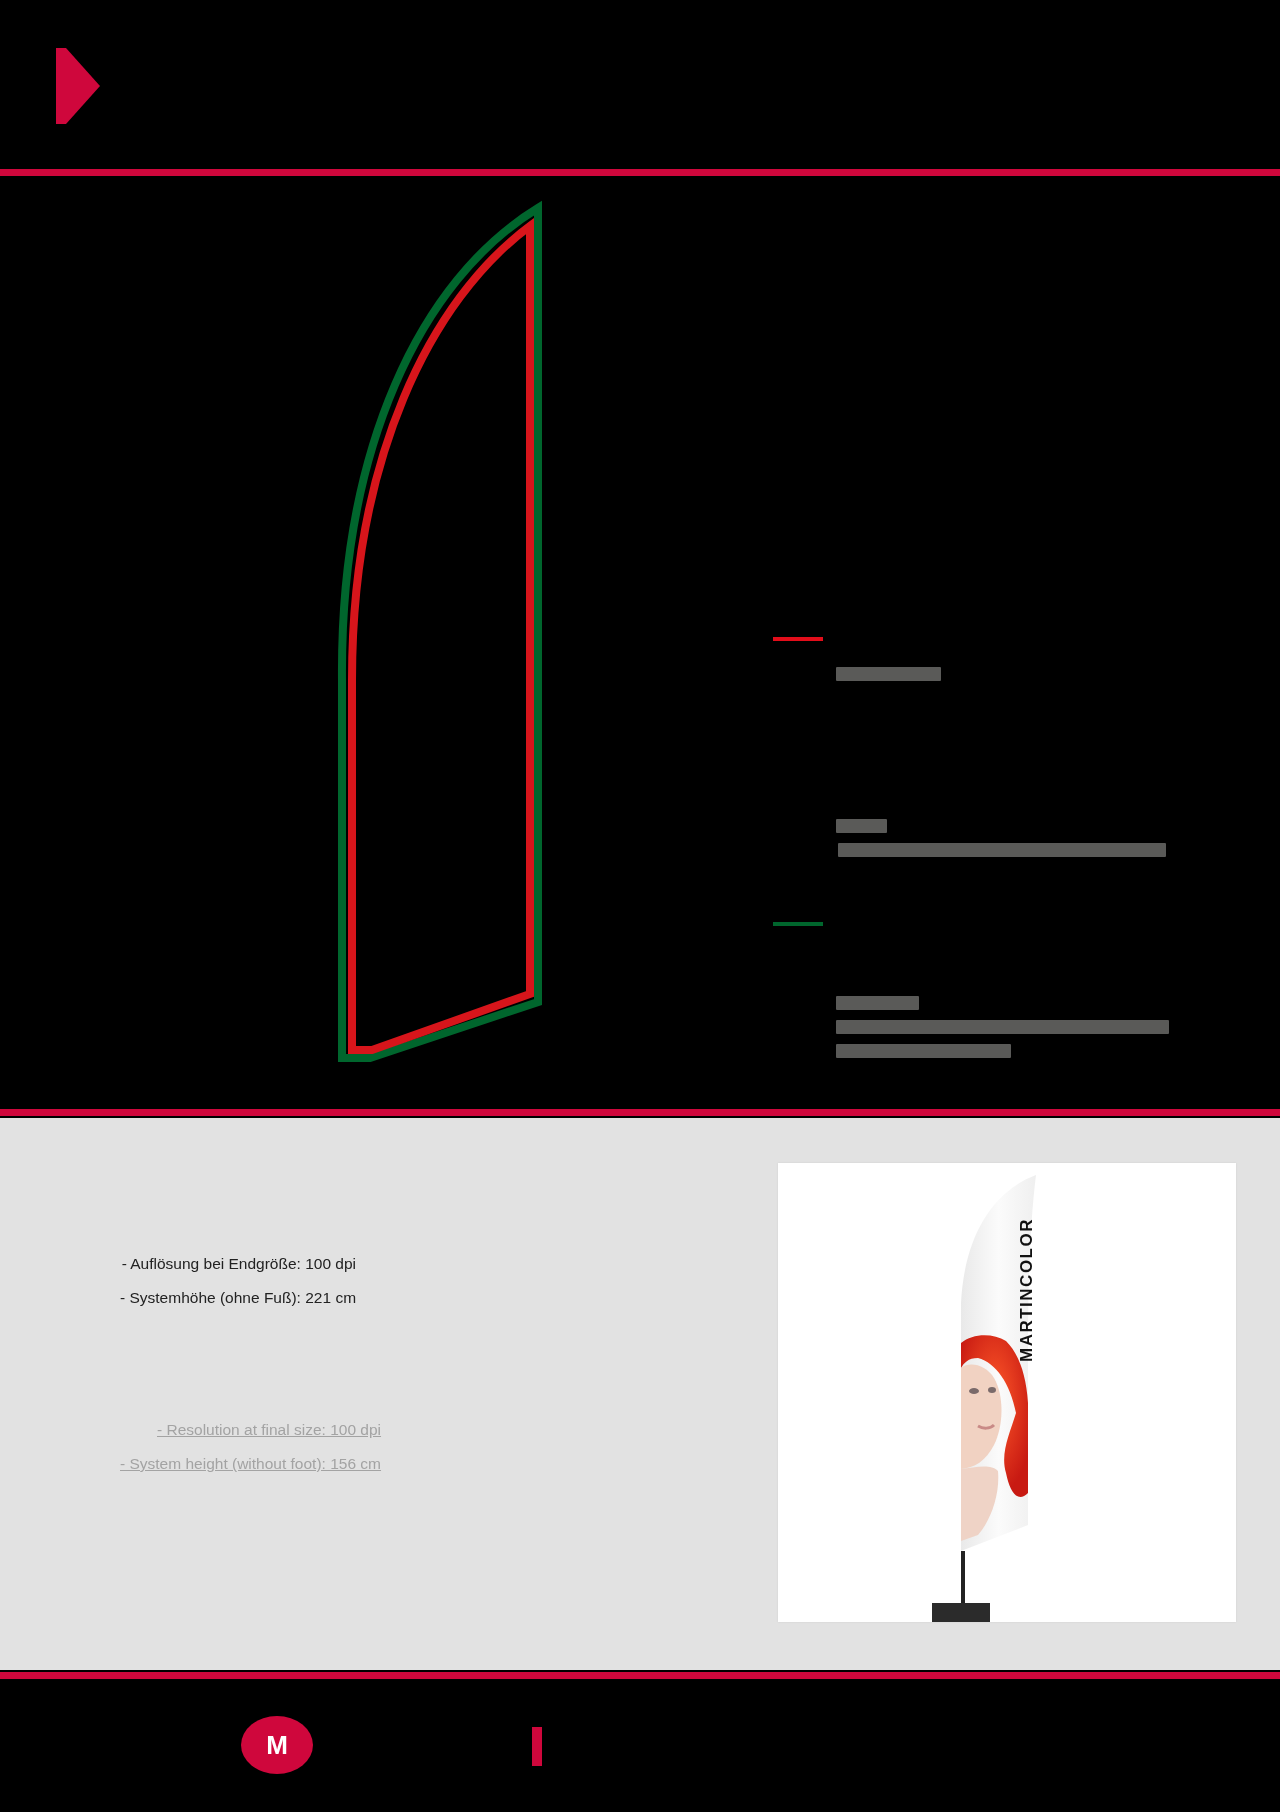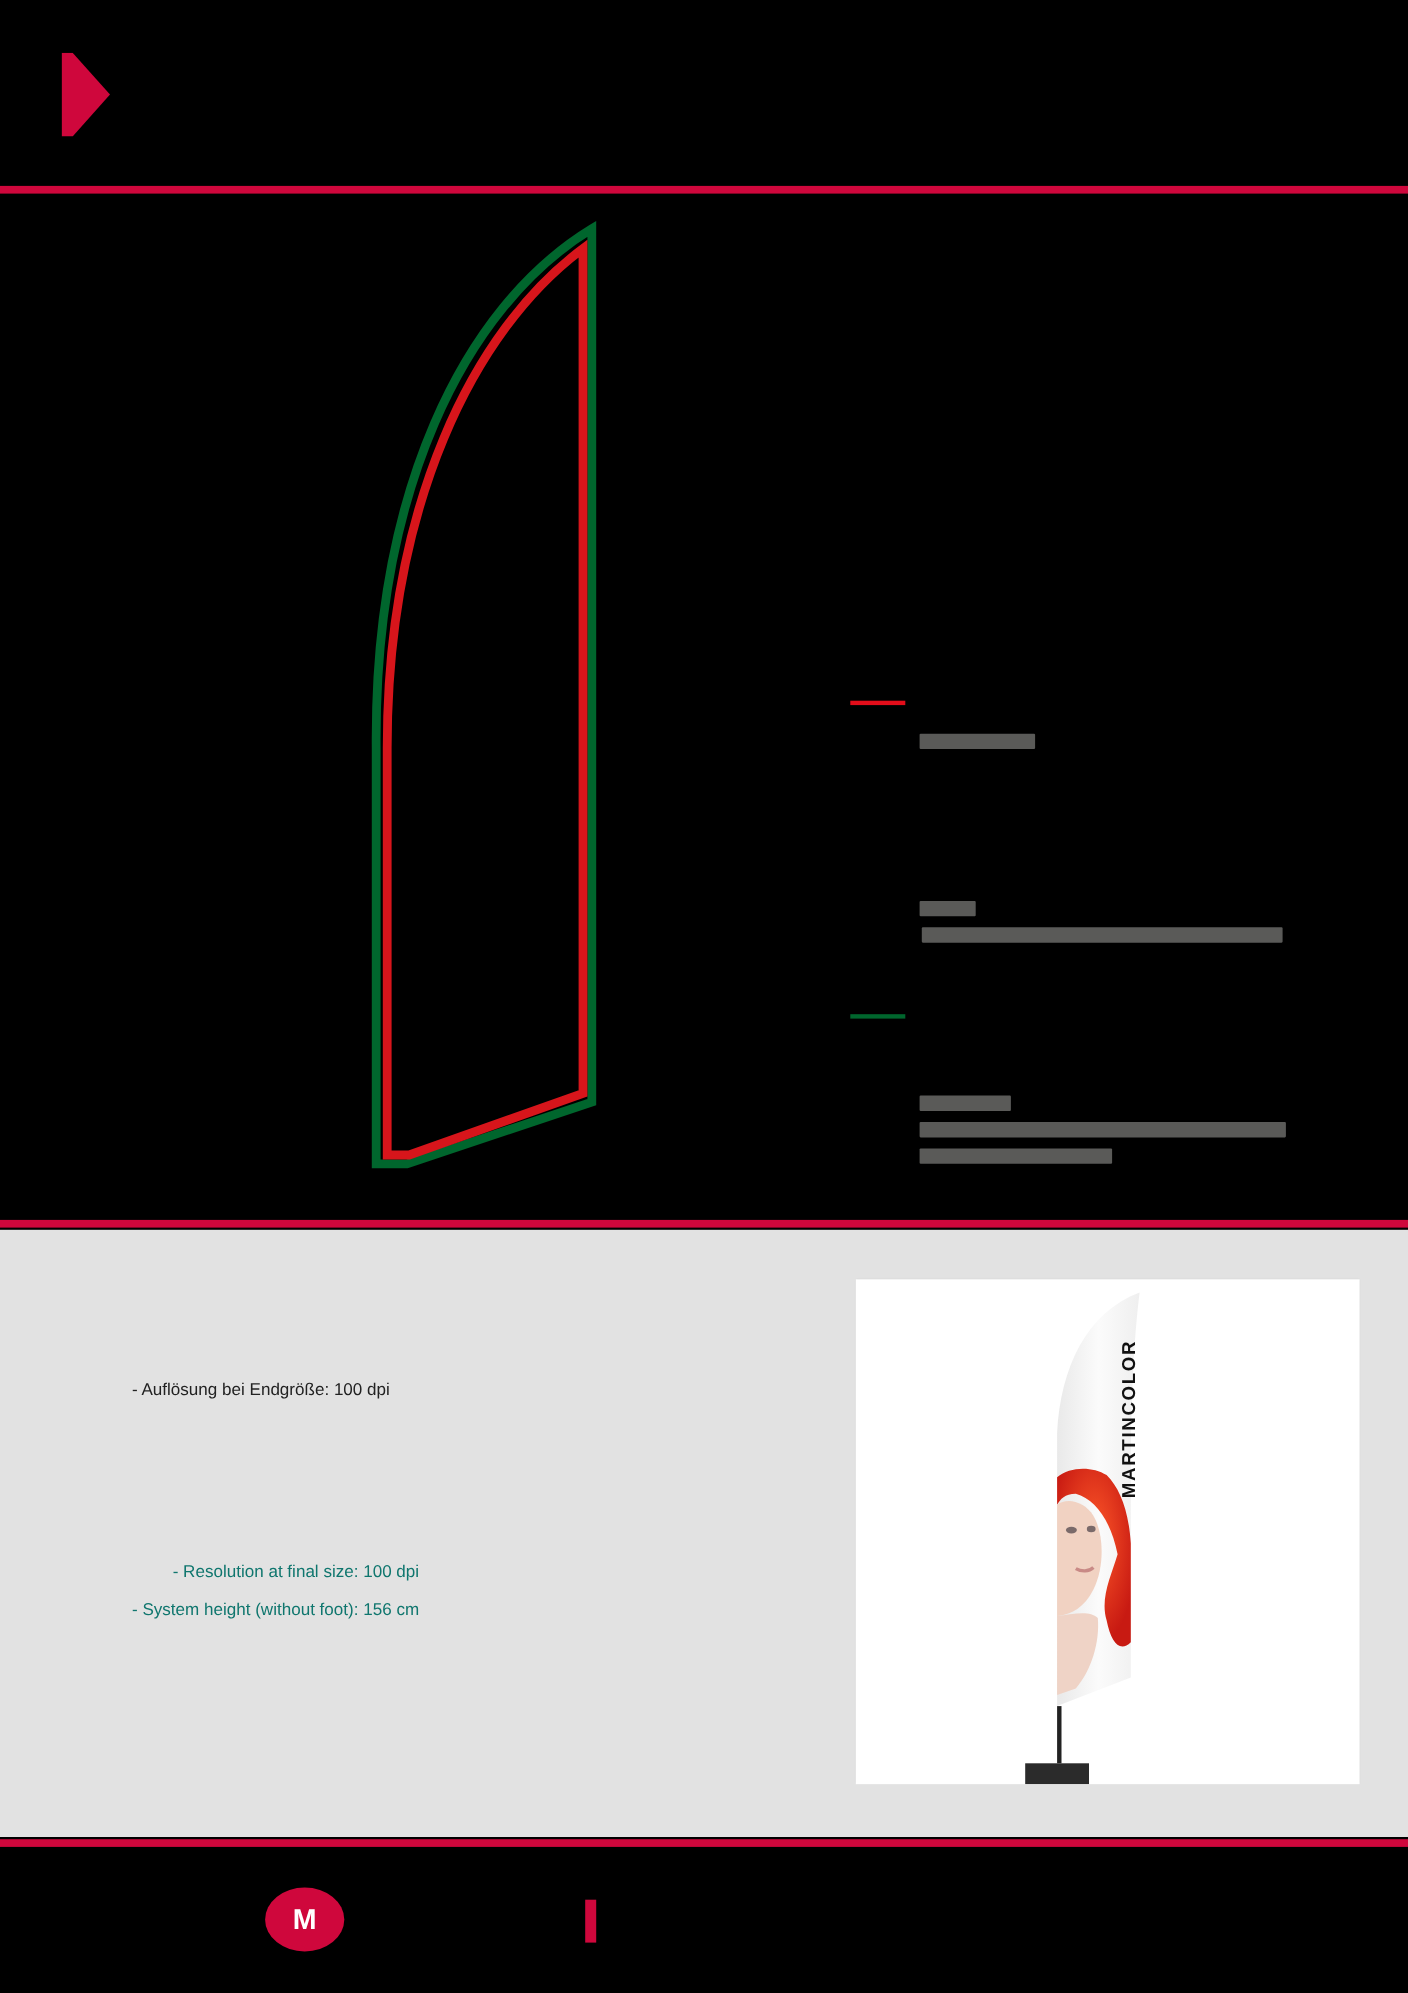--- a/index.html
+++ b/index.html
@@ -11,21 +11,21 @@
     .abs { position: absolute; }
     .rule { position: absolute; left: 0; width: 1280px; background: #cf073c; }
     .tab-marker { left: 56px; top: 48px; width: 44px; height: 76px; }
     .flag-svg { left: 0; top: 0; width: 1280px; height: 1110px; }
     .legend-line { height: 4px; width: 50px; }
     .redacted { background: #5a5a58; height: 14px; border-radius: 1px; }
     .gray-panel { left: 0; top: 1118px; width: 1280px; height: 552px; background: #e2e2e2; }
     .notes { left: 120px; font-size: 15.5px; line-height: 22px; text-align: right; }
     .notes .item { margin: 0 0 12px 0; white-space: pre; }
     .notes.de { top: 1253px; color: #222; }
-    .notes.en { top: 1419px; color: #0f766e; }
+    .notes.en { top: 1419px; color: #a3a3a3; text-decoration: underline; }
     .product-box { left: 778px; top: 1163px; width: 458px; height: 459px; background: #fff;
                    box-shadow: 0 0 2px rgba(0,0,0,0.08); }
     .footer-logo { left: 240px; top: 1714px; width: 74px; height: 62px; }
     .footer-bar { left: 532px; top: 1727px; width: 10px; height: 39px; background: #cf073c; }
     .brand-text {
       position: absolute; left: 1013px; top: 1212px; width: 28px; height: 150px;
       display: flex; align-items: center; justify-content: center;
     }
     .brand-text span {
       transform: rotate(-90deg); white-space: nowrap; font-weight: bold;
@@ -57,20 +57,21 @@
 <div class="abs redacted" style="left:836px;top:996px;width:83px;"></div>
 <div class="abs redacted" style="left:836px;top:1020px;width:333px;"></div>
 <div class="abs redacted" style="left:836px;top:1044px;width:175px;"></div>
 
 <div class="rule" style="top:1109px;height:7px;"></div>
 
 <div class="abs gray-panel"></div>
 
 <div class="abs notes de">
   <div class="item">- Auflösung bei Endgröße: 100 dpi</div>
+  <div class="item">- Systemhöhe (ohne Fuß): 221 cm</div>
 </div>
 
 <div class="abs notes en">
   <div class="item">- Resolution at final size: 100 dpi</div>
   <div class="item">- System height (without foot): 156 cm</div>
 </div>
 
 <div class="abs product-box">
   <svg width="458" height="459" viewBox="0 0 458 459">
     <defs>

